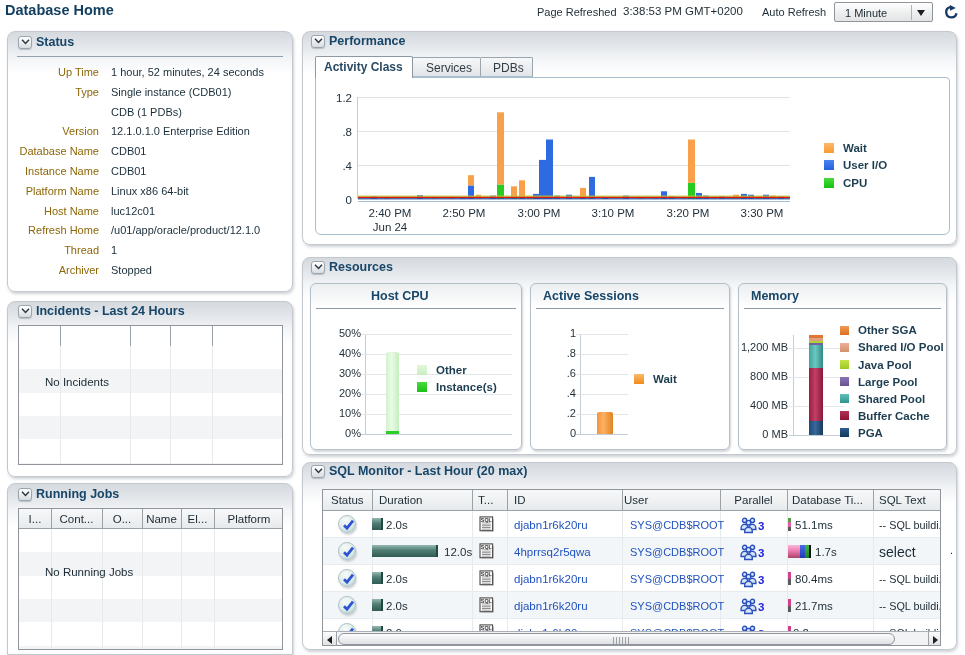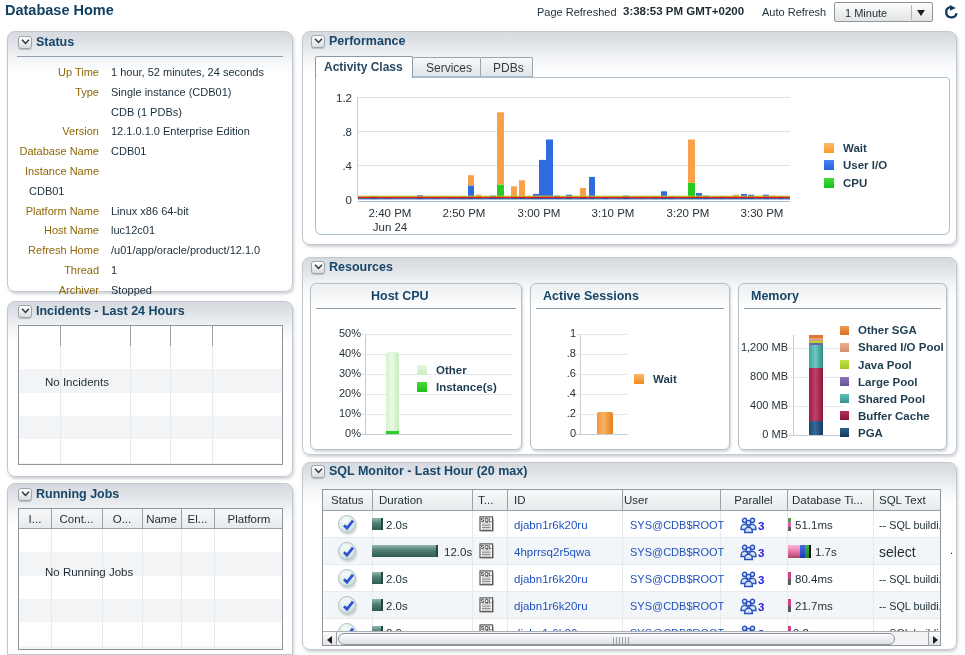--- a/index.html
+++ b/index.html
@@ -38,21 +38,21 @@
   background:radial-gradient(circle at 40% 28%, #f6fbf9, #ddece9 55%, #bdd6d9 85%, #a9c6ca);
   box-shadow:1px 2px 2px rgba(150,160,165,.45); }
 .ck svg { position:absolute; left:-1px; top:-2px; }
 .dur { position:absolute; height:12px;
   background:linear-gradient(180deg,#96b8b0 0,#4f7c73 45%,#2f5b53); border-right:2px solid #23493f;}
 </style></head>
 <body>
 
 <div class="abs" style="left:5px;top:2px;font-size:14.5px;font-weight:bold;color:#133f60;">Database Home</div>
 <div class="abs" style="left:537px;top:6px;font-size:11px;color:#23323c;">Page Refreshed</div>
-<div class="abs" style="left:623px;top:5px;font-size:11.5px;font-weight:bold;color:#1c2b34;">3:38:53 PM GMT+0200</div>
+<div class="abs" style="left:623px;top:5px;font-size:11.5px;font-weight:normal;color:#1c2b34;">3:38:53 PM GMT+0200</div>
 <div class="abs" style="left:762px;top:6px;font-size:11px;color:#23323c;">Auto Refresh</div>
 <div class="abs" style="left:834px;top:2px;width:99px;height:20px;border:1px solid #8f959b;border-radius:2px;background:linear-gradient(180deg,#fefefe,#eceded 60%,#e3e4e5);">
   <div class="abs" style="left:10px;top:4px;font-size:11px;color:#1c2b34;">1 Minute</div>
   <div class="abs" style="left:76px;top:2px;width:1px;height:15px;background:#aeb4b9;"></div>
   <div class="abs" style="left:82px;top:7px;width:0;height:0;border-left:4.5px solid transparent;border-right:4.5px solid transparent;border-top:6px solid #1c2024;"></div>
 </div>
 <svg class="abs" style="left:944px;top:5px;" width="15" height="15" viewBox="0 0 15 15">
   <path d="M 6.2 2.2 A 5.2 5.2 0 1 0 12.5 8.3" fill="none" stroke="#163a64" stroke-width="2.3"></path>
   <path d="M 5.9 0.1 L 11.8 3.1 L 6.1 5.7 Z" fill="#163a64"></path>
 </svg>
@@ -81,21 +81,21 @@
       <div style="margin-left:12px;">CDB (1 PDBs)</div>
     </div>
   <div style="display:flex;line-height:19.8px;">
       <div class="lbl" style="width:82px;text-align:right;flex:0 0 auto;">Version</div>
       <div style="margin-left:12px;">12.1.0.1.0 Enterprise Edition</div>
     </div>
   <div style="display:flex;line-height:19.8px;">
       <div class="lbl" style="width:82px;text-align:right;flex:0 0 auto;">Database Name</div>
       <div style="margin-left:12px;">CDB01</div>
     </div>
-  <div style="display:flex;line-height:19.8px;flex-direction:column;">
+  <div style="display:flex;line-height:19.8px;">
       <div class="lbl" style="width:82px;text-align:right;flex:0 0 auto;">Instance Name</div>
       <div style="margin-left:12px;">CDB01</div>
     </div>
   <div style="display:flex;line-height:19.8px;">
       <div class="lbl" style="width:82px;text-align:right;flex:0 0 auto;">Platform Name</div>
       <div style="margin-left:12px;">Linux x86 64-bit</div>
     </div>
   <div style="display:flex;line-height:19.8px;">
       <div class="lbl" style="width:82px;text-align:right;flex:0 0 auto;">Host Name</div>
       <div style="margin-left:12px;">luc12c01</div>

